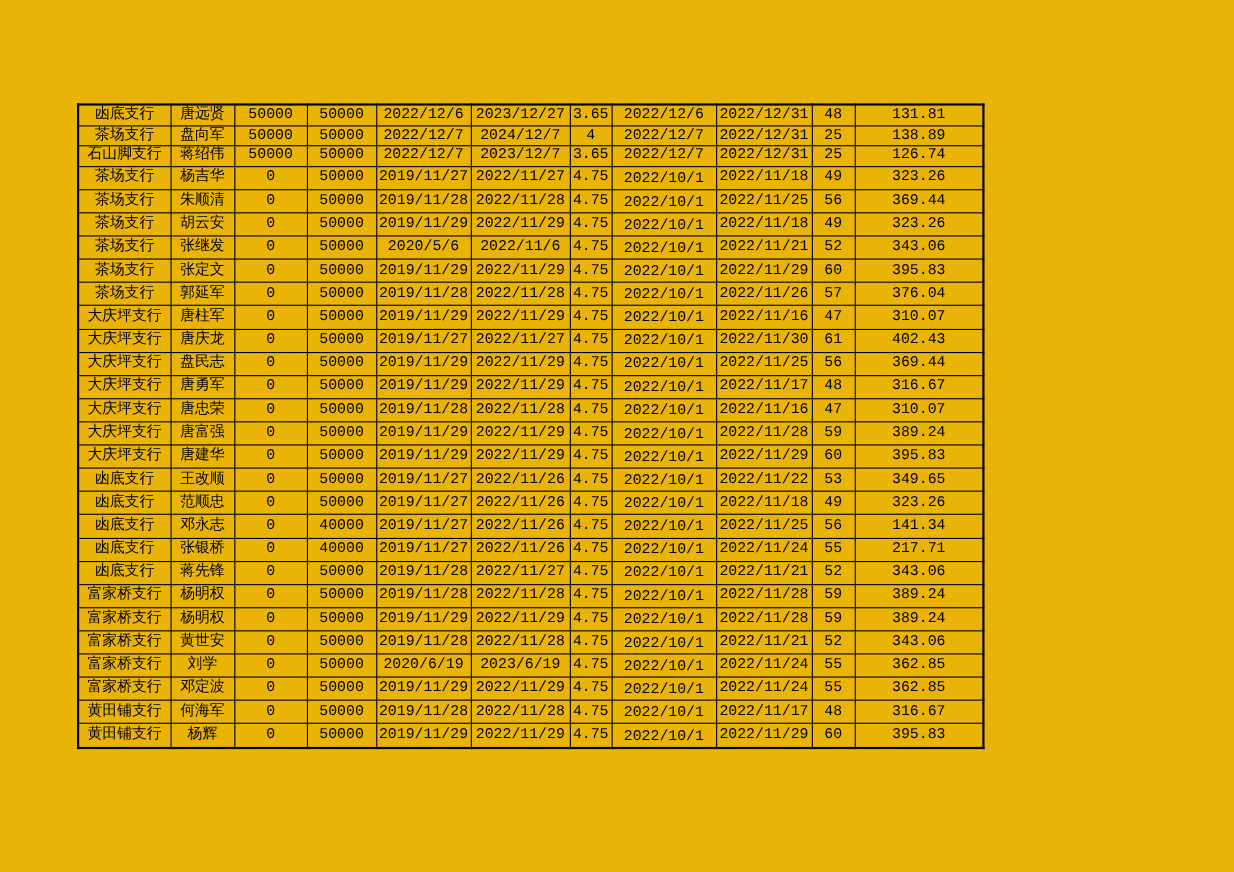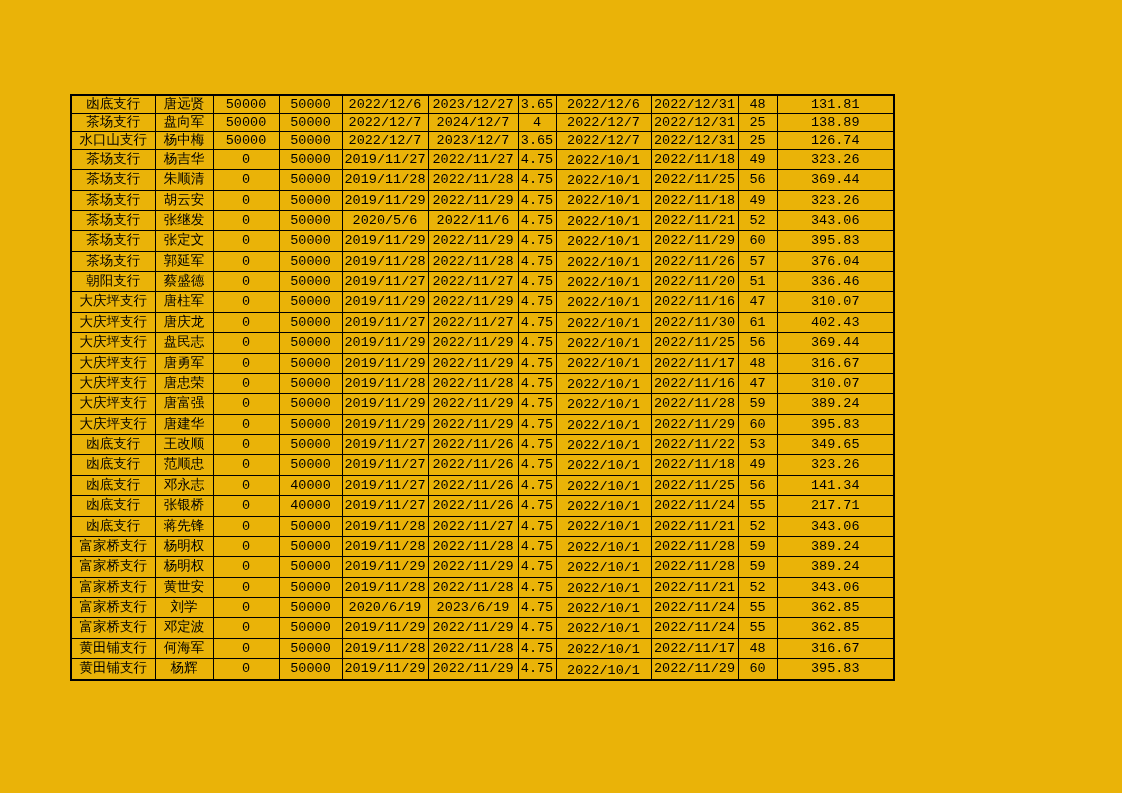--- a/index.html
+++ b/index.html
@@ -86,22 +86,22 @@
           <td>50000</td>
           <td>2022/12/7</td>
           <td>2024/12/7</td>
           <td>4</td>
           <td>2022/12/7</td>
           <td>2022/12/31</td>
           <td>25</td>
           <td>138.89</td>
         </tr>
         <tr>
-          <td>水口山支行</td>
-          <td>杨中梅</td>
+          <td>石山脚支行</td>
+          <td>蒋绍伟</td>
           <td>50000</td>
           <td>50000</td>
           <td>2022/12/7</td>
           <td>2023/12/7</td>
           <td>3.65</td>
           <td>2022/12/7</td>
           <td>2022/12/31</td>
           <td>25</td>
           <td>126.74</td>
         </tr>
@@ -177,33 +177,20 @@
           <td>50000</td>
           <td>2019/11/28</td>
           <td>2022/11/28</td>
           <td>4.75</td>
           <td class="low">2022/10/1</td>
           <td>2022/11/26</td>
           <td>57</td>
           <td>376.04</td>
         </tr>
         <tr>
-          <td>朝阳支行</td>
-          <td>蔡盛德</td>
-          <td>0</td>
-          <td>50000</td>
-          <td>2019/11/27</td>
-          <td>2022/11/27</td>
-          <td>4.75</td>
-          <td class="low">2022/10/1</td>
-          <td>2022/11/20</td>
-          <td>51</td>
-          <td>336.46</td>
-        </tr>
-        <tr>
           <td>大庆坪支行</td>
           <td>唐柱军</td>
           <td>0</td>
           <td>50000</td>
           <td>2019/11/29</td>
           <td>2022/11/29</td>
           <td>4.75</td>
           <td class="low">2022/10/1</td>
           <td>2022/11/16</td>
           <td>47</td>

